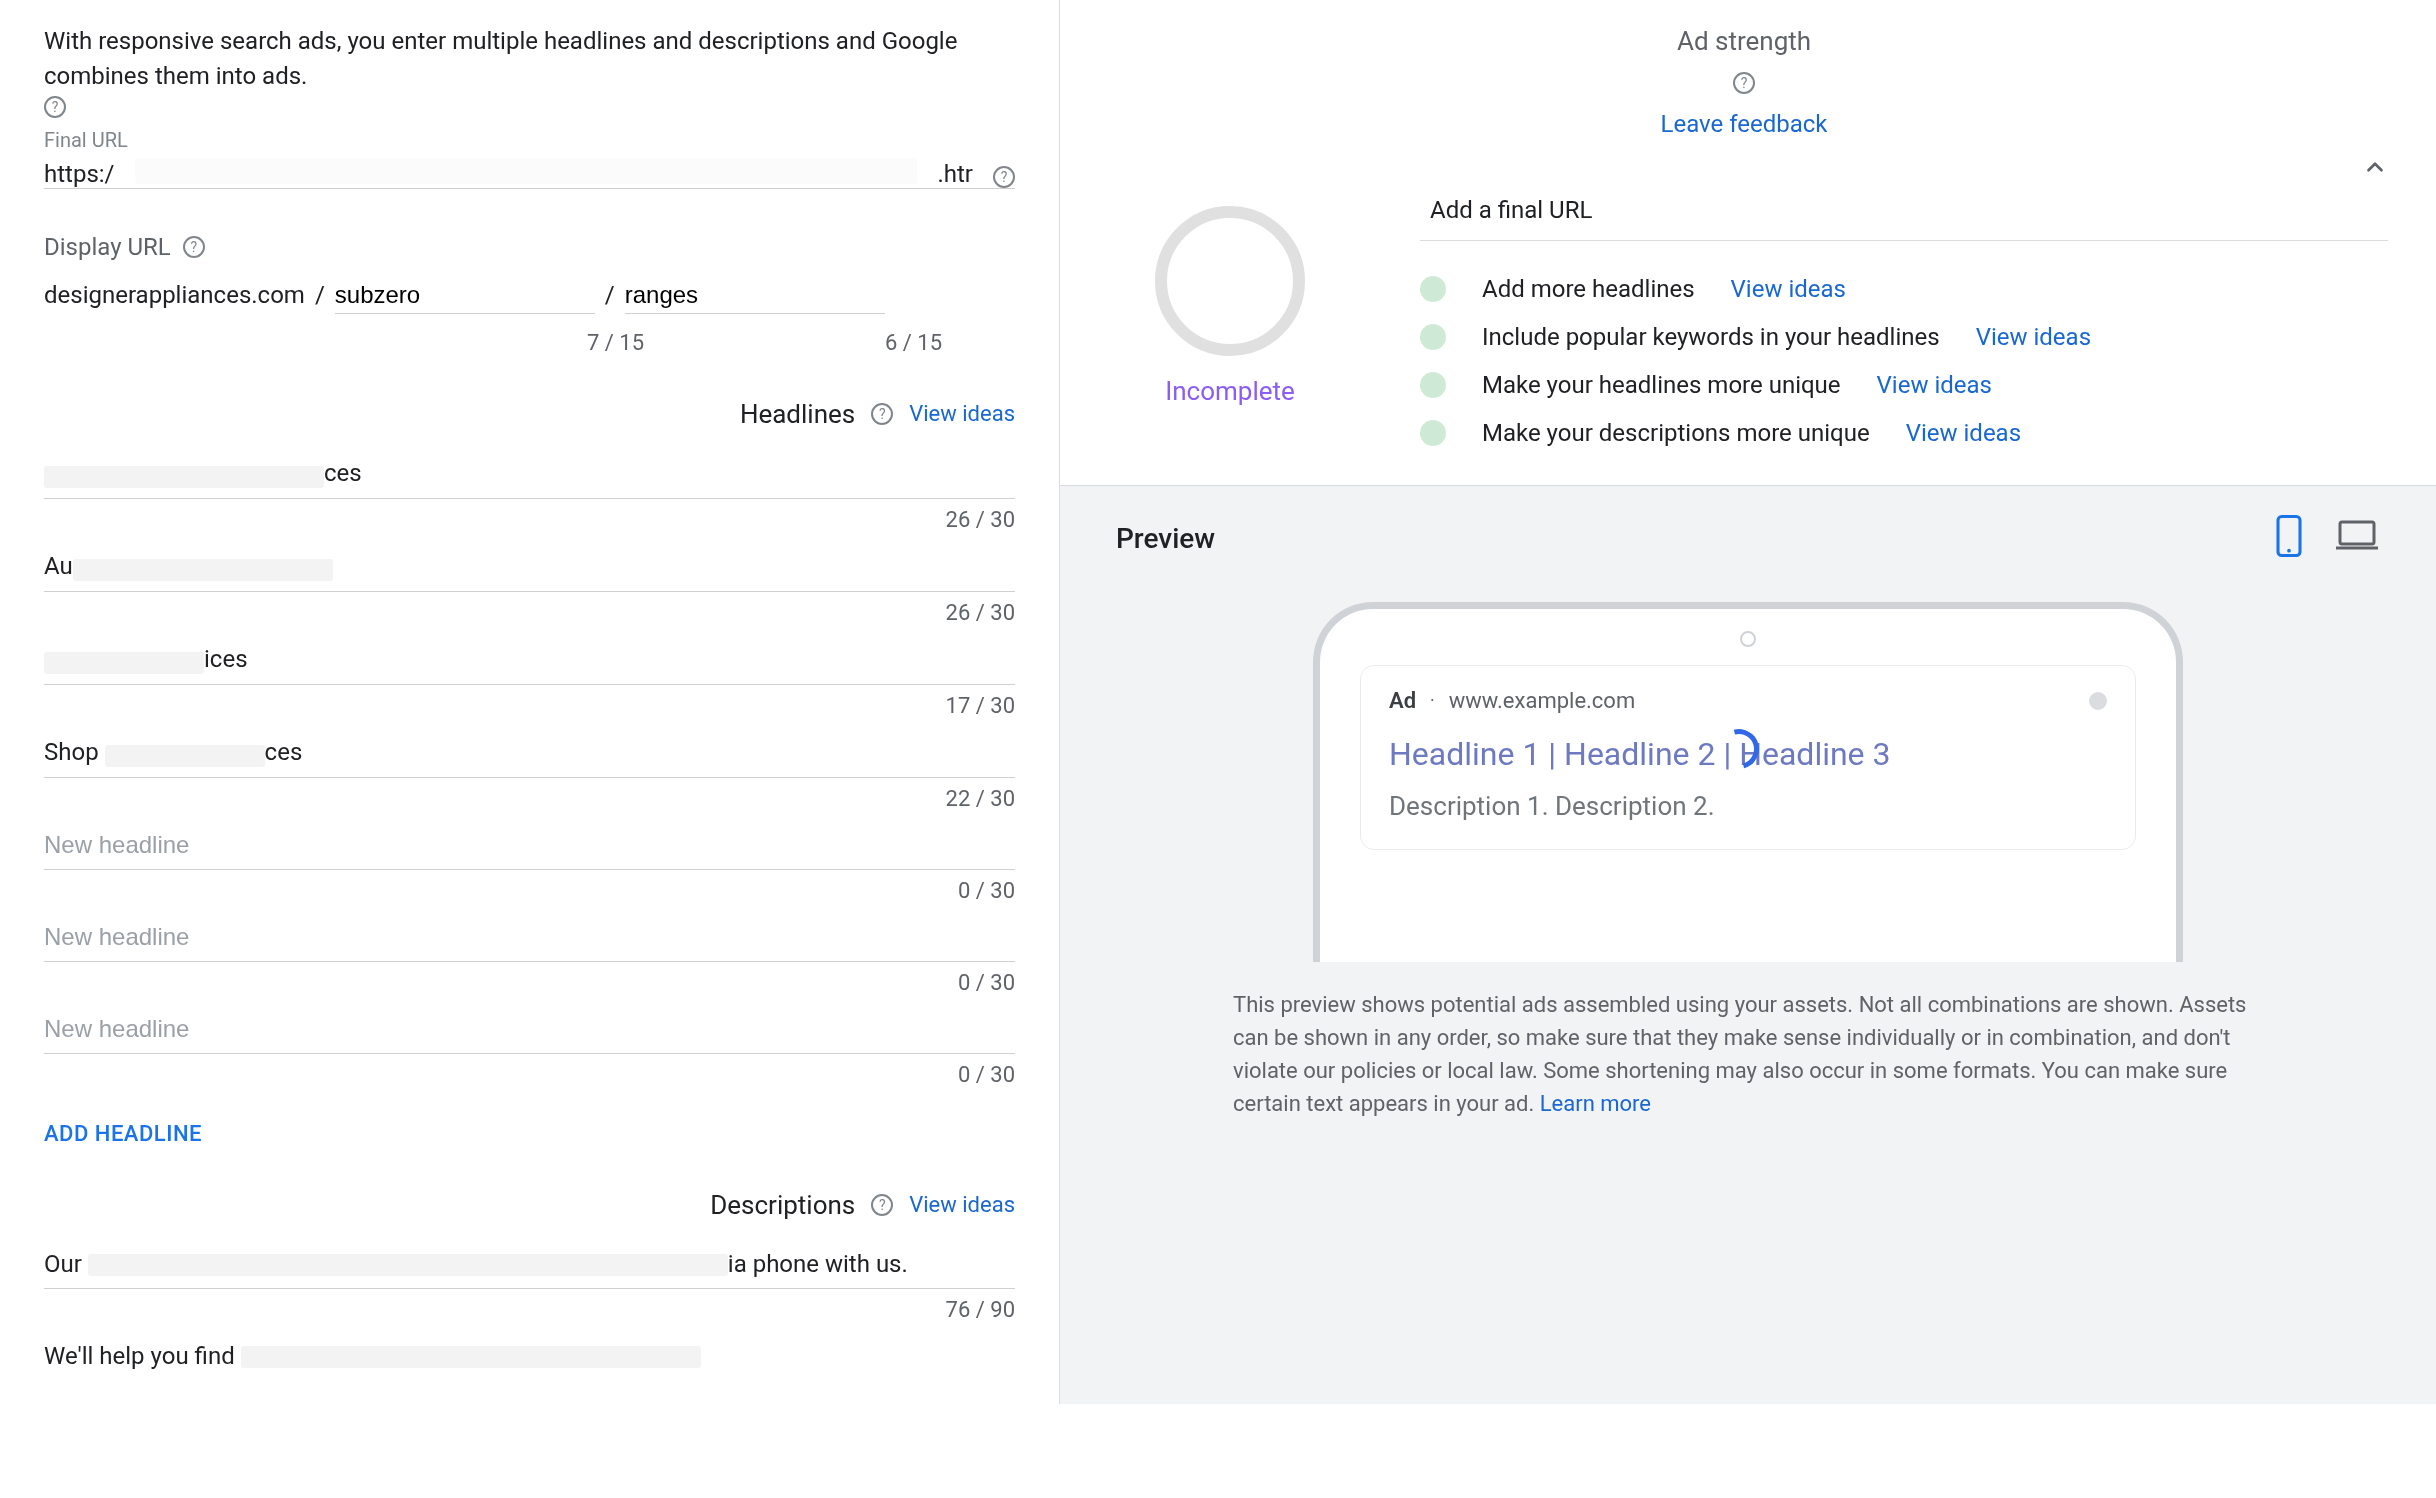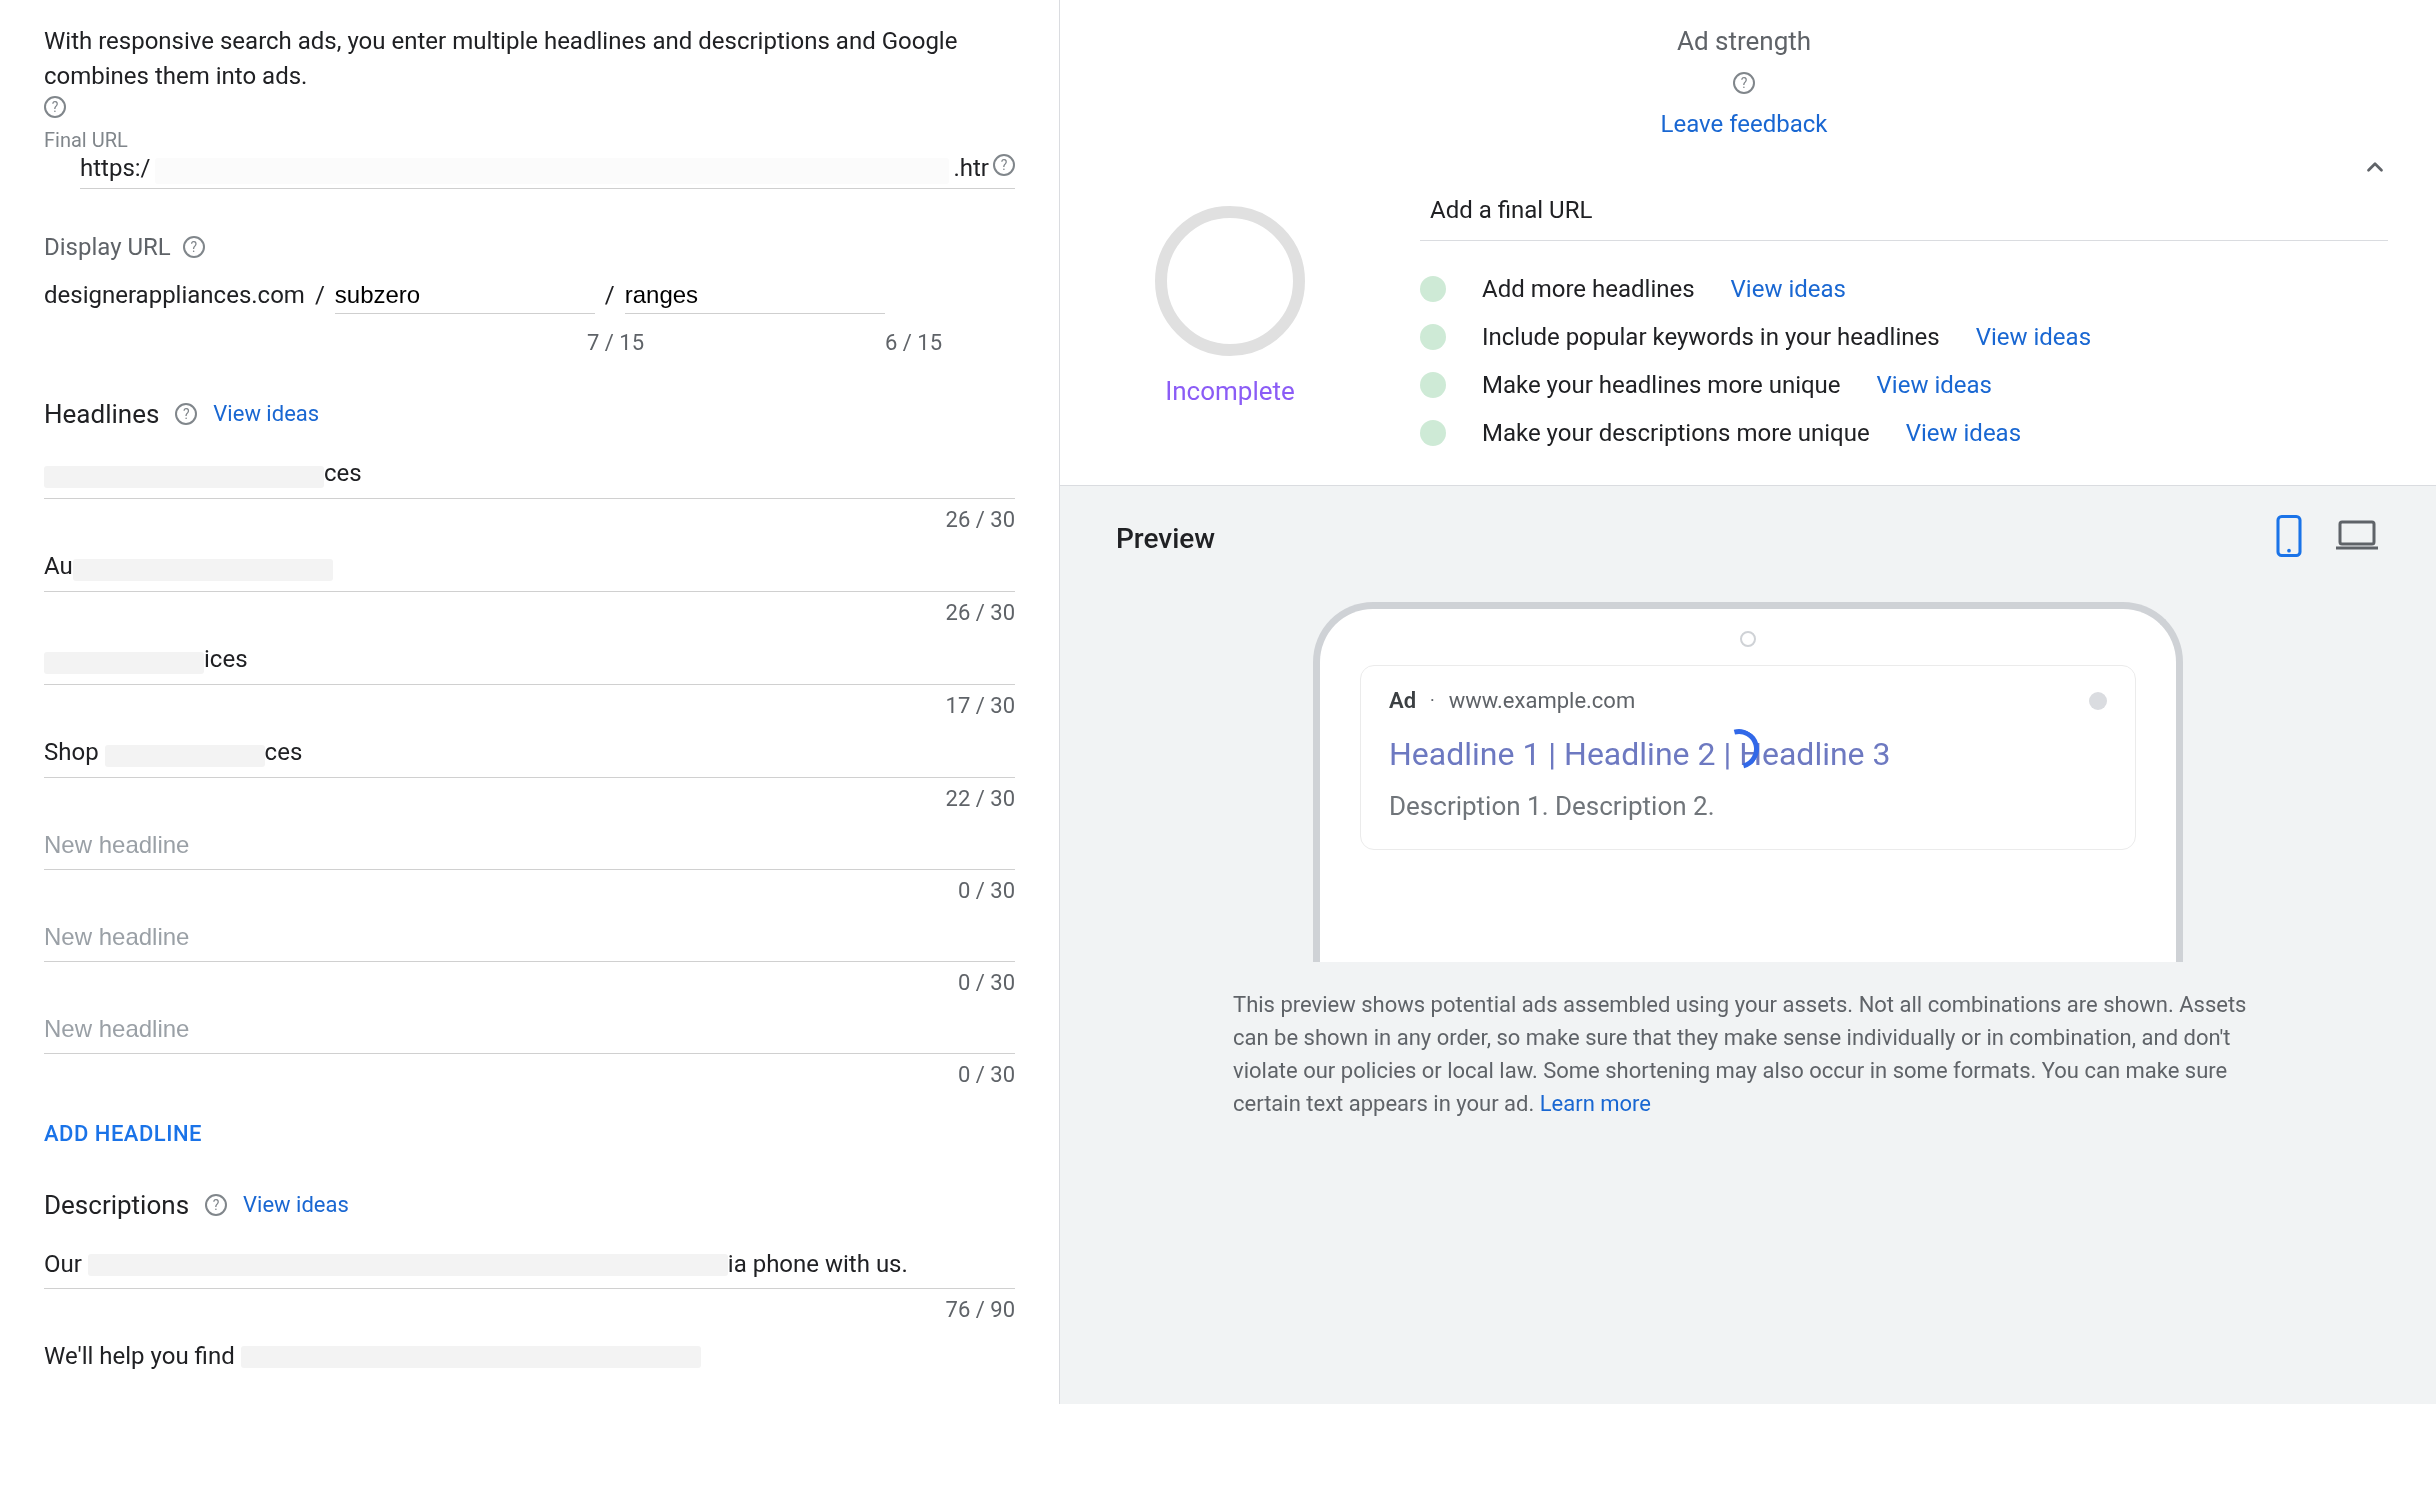--- a/index.html
+++ b/index.html
@@ -53,44 +53,44 @@
     user-select:none;
     flex:0 0 auto;
   }
   .label-small{
     font-size:20px;
     color:#80868b;
     margin-top:10px;
   }
   .url-row{
     position:relative;
-    display:flex;align-items:flex-start;
-    gap:4px;
+    display:flex;align-items:flex-end;
+    gap:20px;
     margin-top:6px;
-    margin-left:36px;
   }
   .url-input{
     flex:1;
     font-size:24px;
     color:var(--text);
     border:none;
     outline:none;
     padding:8px 0;
     background:transparent;
   }
   .thin-underline{border-bottom:1px solid #cfcfcf;}
   .redact{
     position:absolute;
     background:#fbfbfb;
     border-radius:3px;
   }
   .section{margin-top:44px;}
   .section-header{
     display:flex;align-items:center;gap:16px;
     font-size:26px;
+    justify-content:flex-end;
   }
   .section-title{color:var(--text);}
   .view-ideas{
     color:var(--blue-link);
     font-size:22px;
     cursor:pointer;
   }
   
   .display-url-row{
     font-size:24px;

